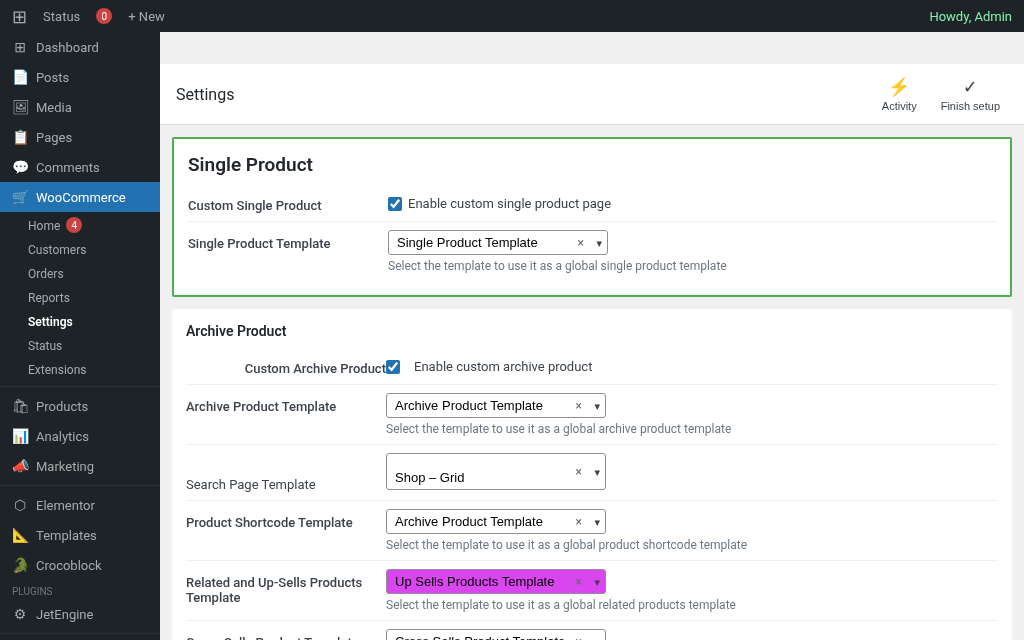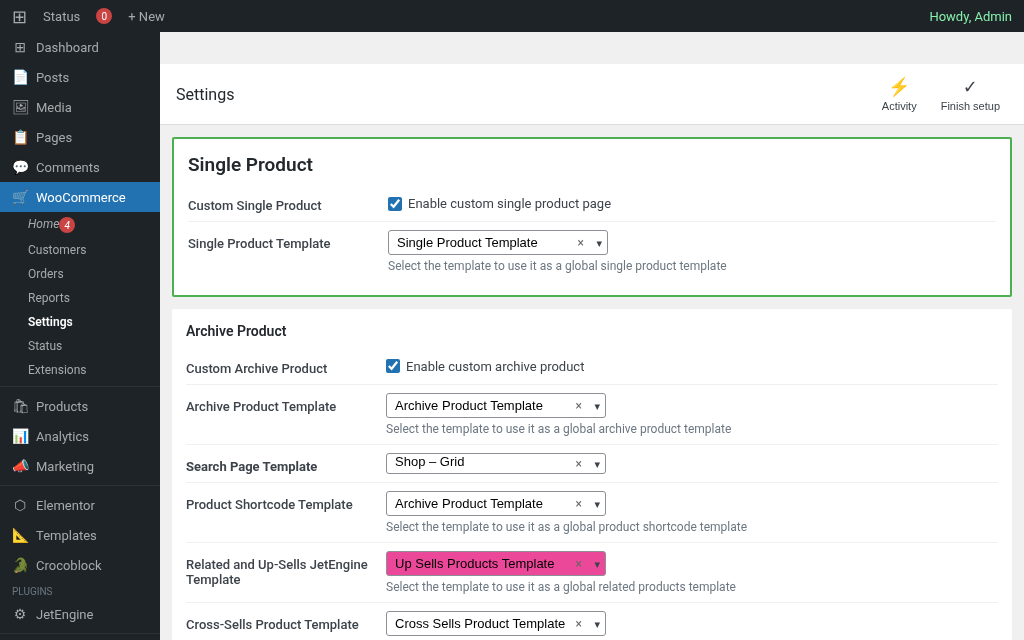--- a/index.html
+++ b/index.html
@@ -67,21 +67,21 @@
       <span>Pages</span>
     </div>
     <div class="sidebar-item">
       <span class="icon">💬</span>
       <span>Comments</span>
     </div>
     <div class="sidebar-item active">
       <span class="icon">🛒</span>
       <span>WooCommerce</span>
     </div>
-    <div class="sidebar-sub" style="display:flex;align-items:flex-start;gap:0;font-style:italic;">
+    <div class="sidebar-sub" style="display:flex;align-items:flex-end;gap:6px;">
       <span>Home</span>
       <span style="background:#ca4444;color:#fff;border-radius:50%;width:16px;height:16px;display:flex;align-items:center;justify-content:center;font-size:10px;">4</span>
     </div>
     <div class="sidebar-sub">Customers</div>
     <div class="sidebar-sub">Orders</div>
     <div class="sidebar-sub">Reports</div>
     <div class="sidebar-sub active" style="color:#fff;font-weight:600;">Settings</div>
     <div class="sidebar-sub">Status</div>
     <div class="sidebar-sub">Extensions</div>
     <div class="sidebar-divider"></div>
@@ -165,23 +165,23 @@
             </div>
             <div style="font-size:12px;color:#6c7781;margin-top:4px;">Select the template to use it as a global single product template</div>
           </div>
         </div>
       </div>
 
       <div style="background:#fff; padding:14px; margin-bottom:12px; border-radius:2px;">
         <div style="font-size:14px;font-weight:600;margin-bottom:12px;color:#23282d;">Archive Product</div>
 
         <div style="display:flex; align-items:flex-start; padding:8px 0; border-bottom:1px solid #f0f0f1;">
-          <div style="width:200px; flex-shrink:0; font-weight:500; padding-top:2px;">Custom Archive Product</div>
-          <div>
-            <label style="display:flex;align-items:flex-start;gap:6px;">
+          <div style="width:200px; flex-shrink:0; font-weight:500; padding-top:2px;text-align:right;">Custom Archive Product</div>
+          <div>
+            <label style="display:flex;align-items:flex-end;gap:14px;">
               <input type="checkbox" checked="" class="checkbox-input" style="">
               <span>Enable custom archive product</span>
             </label>
           </div>
         </div>
 
         <div style="display:flex; align-items:flex-start; padding:8px 0; border-bottom:1px solid #f0f0f1;">
           <div style="width:200px; flex-shrink:0; font-weight:500; padding-top:6px;">Archive Product Template</div>
           <div>
             <div style="position:relative; display:inline-block; width:220px;">
@@ -189,24 +189,24 @@
                 <option>Archive Product Template</option>
               </select>
               <span style="position:absolute;right:24px;top:50%;transform:translateY(-50%);cursor:pointer;color:#666;font-size:12px;">×</span>
               <span style="position:absolute;right:6px;top:50%;transform:translateY(-50%);pointer-events:none;color:#3c434a;font-size:11px;">▾</span>
             </div>
             <div style="font-size:12px;color:#6c7781;margin-top:4px;">Select the template to use it as a global archive product template</div>
           </div>
         </div>
 
         <div style="display:flex; align-items:flex-start; padding:8px 0; border-bottom:1px solid #f0f0f1;">
-          <div style="width:200px; flex-shrink:0; font-weight:700; padding-top:6px;">Search Page Template</div>
-          <div>
-            <div style="position:relative; display:inline-block; width:220px;">
-              <select style="width:100%;padding:0 24px 4px 8px;border:1px solid #8c8f94;border-radius:3px;font-size:13px;background:#fff;appearance:none;cursor:pointer;">
+          <div style="width:200px; flex-shrink:0; font-weight:400; padding-top:6px;margin-top:18px;">Search Page Template</div>
+          <div>
+            <div style="position:relative; display:inline-block; width:220px;">
+              <select style="width:100%;padding:16px 24px 4px 8px;border:1px solid #8c8f94;border-radius:3px;font-size:13px;background:#fff;appearance:none;cursor:pointer;">
                 <option>Shop – Grid</option>
               </select>
               <span style="position:absolute;right:24px;top:50%;transform:translateY(-50%);cursor:pointer;color:#666;font-size:12px;">×</span>
               <span style="position:absolute;right:6px;top:50%;transform:translateY(-50%);pointer-events:none;color:#3c434a;font-size:11px;">▾</span>
             </div>
           </div>
         </div>
 
         <div style="display:flex; align-items:flex-start; padding:8px 0; border-bottom:1px solid #f0f0f1;">
           <div style="width:200px; flex-shrink:0; font-weight:500; padding-top:6px;">Product Shortcode Template</div>
@@ -216,24 +216,24 @@
                 <option>Archive Product Template</option>
               </select>
               <span style="position:absolute;right:24px;top:50%;transform:translateY(-50%);cursor:pointer;color:#666;font-size:12px;">×</span>
               <span style="position:absolute;right:6px;top:50%;transform:translateY(-50%);pointer-events:none;color:#3c434a;font-size:11px;">▾</span>
             </div>
             <div style="font-size:12px;color:#6c7781;margin-top:4px;">Select the template to use it as a global product shortcode template</div>
           </div>
         </div>
 
         <div style="display:flex; align-items:flex-start; padding:8px 0; border-bottom:1px solid #f0f0f1;">
-          <div style="width:200px; flex-shrink:0; font-weight:500; padding-top:6px;">Related and Up-Sells JetEngine Template</div>
-          <div>
-            <div style="position:relative; display:inline-block; width:220px;">
-              <select style="width:100%;padding:4px 24px 4px 8px;border:1px solid #8c8f94;border-radius:3px;font-size:13px;background:#ec4899;appearance:none;cursor:pointer;">
+          <div style="width:200px; flex-shrink:0; font-weight:500; padding-top:6px;">Related and Up-Sells Products Template</div>
+          <div>
+            <div style="position:relative; display:inline-block; width:220px;">
+              <select style="width:100%;padding:4px 24px 4px 8px;border:1px solid #8c8f94;border-radius:3px;font-size:13px;background:#d946ef;appearance:none;cursor:pointer;">
                 <option>Up Sells Products Template</option>
               </select>
               <span style="position:absolute;right:24px;top:50%;transform:translateY(-50%);cursor:pointer;color:#666;font-size:12px;">×</span>
               <span style="position:absolute;right:6px;top:50%;transform:translateY(-50%);pointer-events:none;color:#3c434a;font-size:11px;">▾</span>
             </div>
             <div style="font-size:12px;color:#6c7781;margin-top:4px;">Select the template to use it as a global related products template</div>
           </div>
         </div>
 
         <div style="display:flex; align-items:flex-start; padding:8px 0; border-bottom:1px solid #f0f0f1;">

